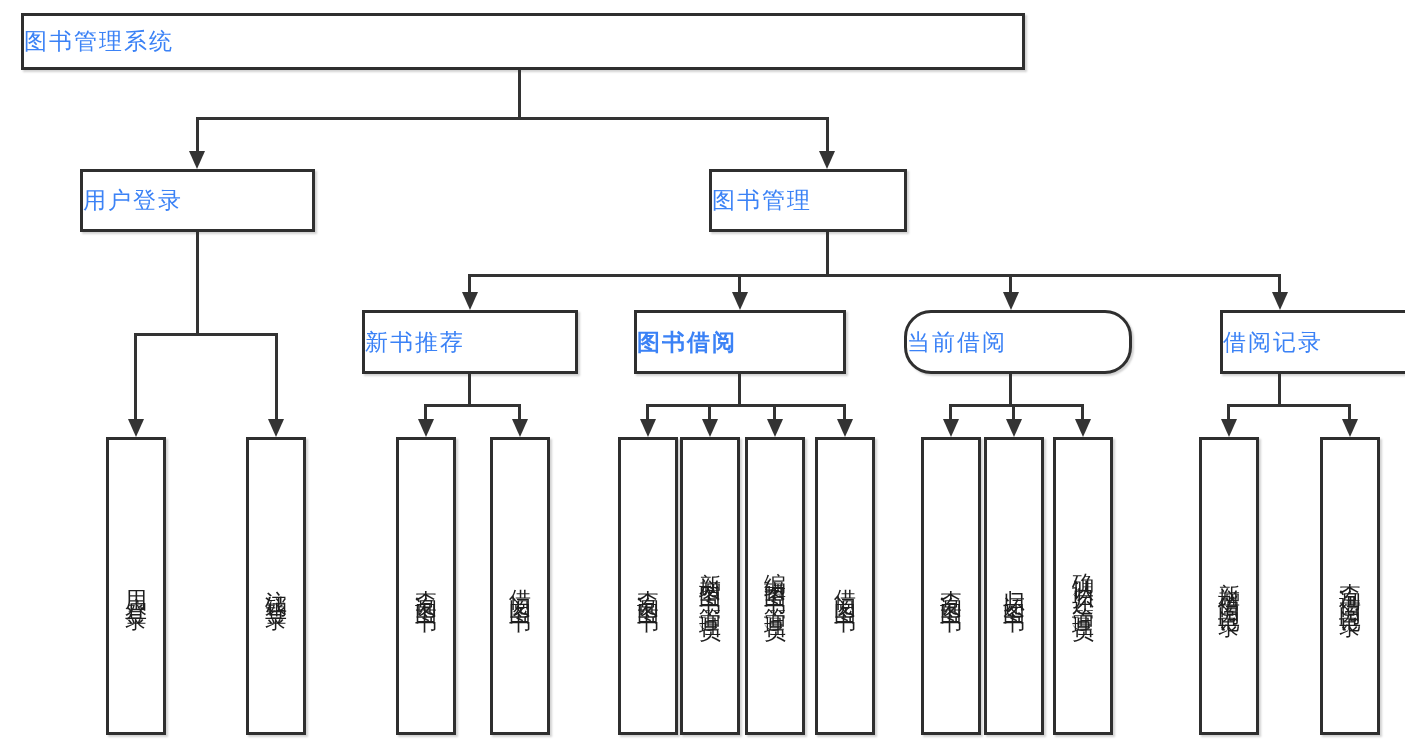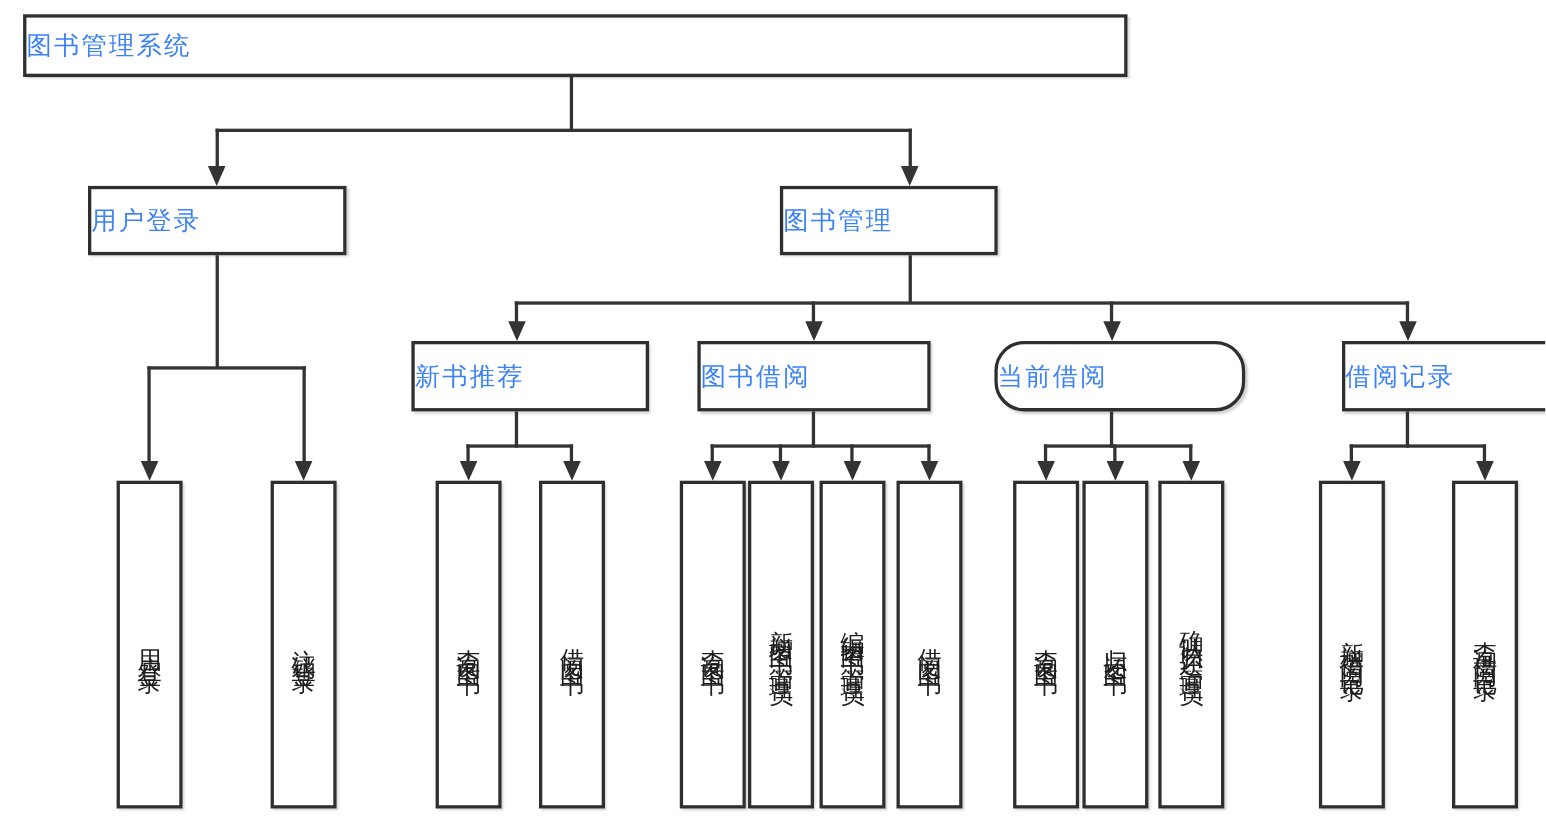--- a/index.html
+++ b/index.html
@@ -54,24 +54,24 @@
   <div class="hl" style="left:468px;top:274px;width:813px;"></div>
   <div class="vl" style="left:468px;top:274px;height:20px;"></div>
   <div class="vl" style="left:738px;top:274px;height:20px;"></div>
   <div class="vl" style="left:1009px;top:274px;height:20px;"></div>
   <div class="vl" style="left:1278px;top:274px;height:20px;"></div>
   <div class="ah" style="left:462px;top:292px;"></div>
   <div class="ah" style="left:732px;top:292px;"></div>
   <div class="ah" style="left:1003px;top:292px;"></div>
   <div class="ah" style="left:1272px;top:292px;"></div>
 
-  <div class="box" style="left:362px;top:310px;width:216px;height:64px;margin-left:12px;">
+  <div class="box" style="left:362px;top:310px;width:216px;height:64px;">
     <span>新书推荐</span>
   </div>
-  <div class="box" style="left:634px;top:310px;width:212px;height:64px;">
+  <div class="box" style="left:634px;top:310px;width:212px;height:64px;font-weight:bold;">
     <span>图书借阅</span>
   </div>
   <div class="box" style="left:904px;top:310px;width:228px;height:64px;border-radius:27px;">
     <span>当前借阅</span>
   </div>
   <div class="box" style="left:1172px;top:310px;width:215px;height:64px;margin-left:48px;">
     <span>借阅记录</span>
   </div>
 
   <div class="vl" style="left:468px;top:374px;height:33px;"></div>

